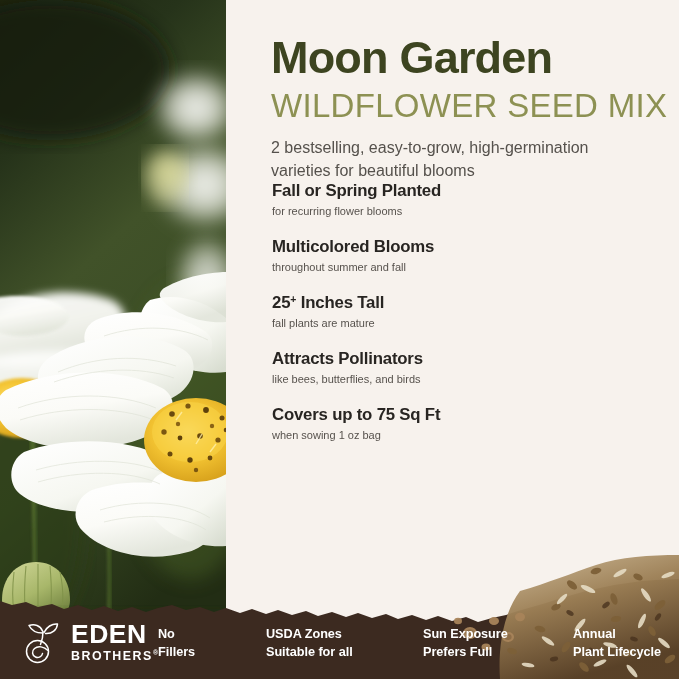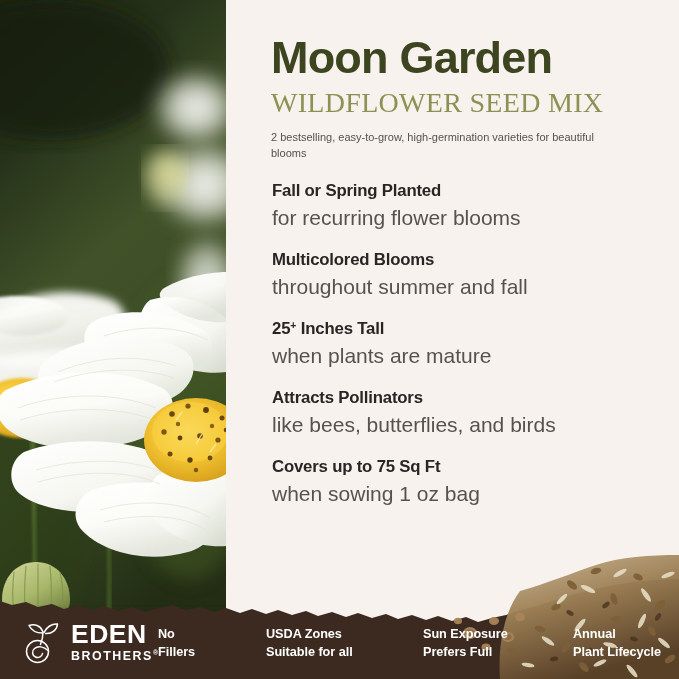--- a/index.html
+++ b/index.html
@@ -50,31 +50,30 @@
   .main-title {
     font-size: 45px;
     font-weight: bold;
     color: #3d4420;
     letter-spacing: -0.8px;
     line-height: 1.05;
     margin: 0;
     white-space: nowrap;
   }
   .sub-title {
-    font-size: 28px;
+    font-size: 33px;
     font-weight: normal;
     color: #8d9153;
     letter-spacing: 0.3px;
     line-height: 1.1;
     margin: 7px 0 0 0;
     white-space: nowrap;
-    font-family: Liberation Serif, serif;
   }
   .tag-line {
-    font-size: 11px;
+    font-size: 16px;
     color: #55514c;
     line-height: 1.45;
     margin: 11px 0 0 0;
     max-width: 360px;
   }
 
   
   .features {
     position: absolute;
     left: 46px;
@@ -90,21 +89,21 @@
     letter-spacing: -0.2px;
     line-height: 1.25;
   }
   .feature-head .sup {
     font-size: 0.62em;
     vertical-align: 0.52em;
     font-weight: bold;
     letter-spacing: 0;
   }
   .feature-sub {
-    font-size: 21px;
+    font-size: 11px;
     color: #57524d;
     line-height: 1.3;
     margin-top: 2px;
     font-weight: normal;
   }
 
   
   .footer-bar {
     position: absolute;
     left: 0;
@@ -359,21 +358,21 @@
         <div class="feature-sub">for recurring flower blooms</div>
       </div>
 
       <div class="feature-item">
         <div class="feature-head">Multicolored Blooms</div>
         <div class="feature-sub">throughout summer and fall</div>
       </div>
 
       <div class="feature-item">
         <div class="feature-head"><span>25</span><span class="sup">+</span><span> Inches Tall</span></div>
-        <div class="feature-sub">when plants are mature</div>
+        <div class="feature-sub">fall plants are mature</div>
       </div>
 
       <div class="feature-item">
         <div class="feature-head">Attracts Pollinators</div>
         <div class="feature-sub">like bees, butterflies, and birds</div>
       </div>
 
       <div class="feature-item">
         <div class="feature-head">Covers up to 75 Sq Ft</div>
         <div class="feature-sub">when sowing 1 oz bag</div>

